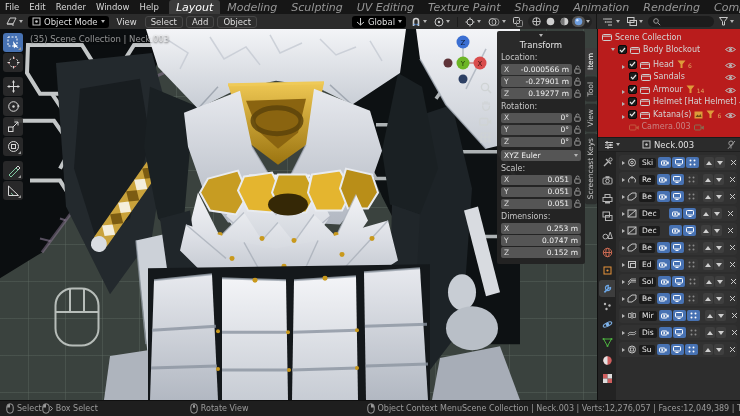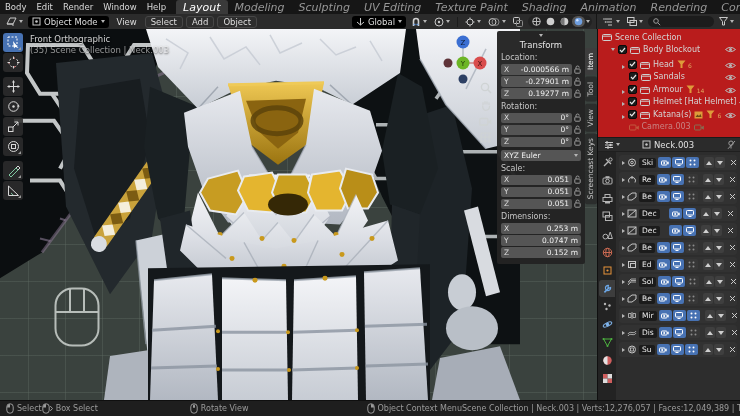--- a/index.html
+++ b/index.html
@@ -115,21 +115,21 @@
   .hint{display:flex;align-items:center;gap:3px;white-space:nowrap;}
   .stats{margin-left:auto;white-space:nowrap;overflow:hidden;color:#9c9c9c;}
   svg{display:block;}
 </style>
 </head>
 <body>
 
 <div class="app">
 
   <div class="topbar">
-    <span class="menu">Body</span>
+    <span class="menu">File</span>
     <span class="menu">Edit</span>
     <span class="menu">Render</span>
     <span class="menu">Window</span>
     <span class="menu">Help</span>
     <div class="ws">
       <span class="wtab active">Layout</span>
       <span class="wtab">Modeling</span>
       <span class="wtab">Sculpting</span>
       <span class="wtab">UV Editing</span>
       <span class="wtab">Texture Paint</span>
@@ -453,21 +453,20 @@
         </div>
         <div class="tool sub">
           <svg width="13" height="13" viewBox="0 0 13 13">
               <path d="M1.5,11.5 L11.5,11.5 L1.5,2 Z" fill="none" stroke="#d8d8d8"></path>
               <path d="M4,9 A5,5 0 0 1 6,11" fill="none" stroke="#7fc9a0"></path>
             </svg>
         </div>
       </div>
 
       <div class="vpinfo">
-        <div class="l1">Front Orthographic</div>
         <div class="l2">(35) Scene Collection | Neck.003</div>
       </div>
 
       <div class="gizmo">
         <svg width="44" height="52" viewBox="0 0 44 52">
           <line x1="20" y1="30" x2="20" y2="11" stroke="#b9c0c4" stroke-width="1.6"></line>
           <line x1="20" y1="30" x2="35" y2="30" stroke="#c88" stroke-width="1.6"></line>
           <circle cx="5" cy="30" r="4.5" fill="#5e3338"></circle>
           <circle cx="20" cy="46" r="4.5" fill="#2c3f63"></circle>
           <circle cx="20" cy="9" r="6.5" fill="#3b6fd2"></circle>

